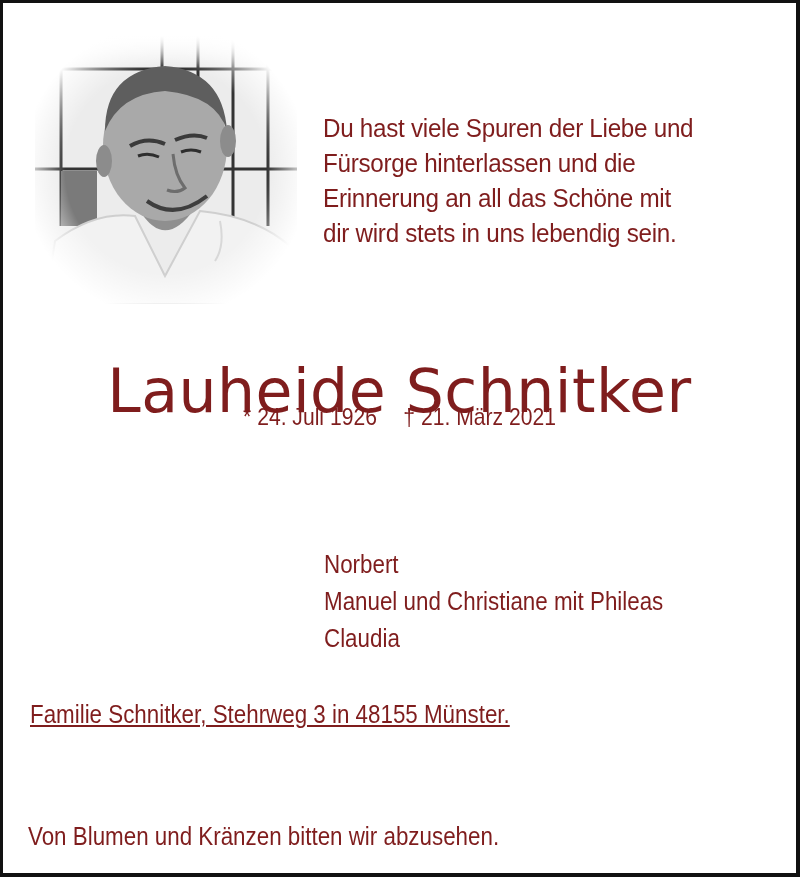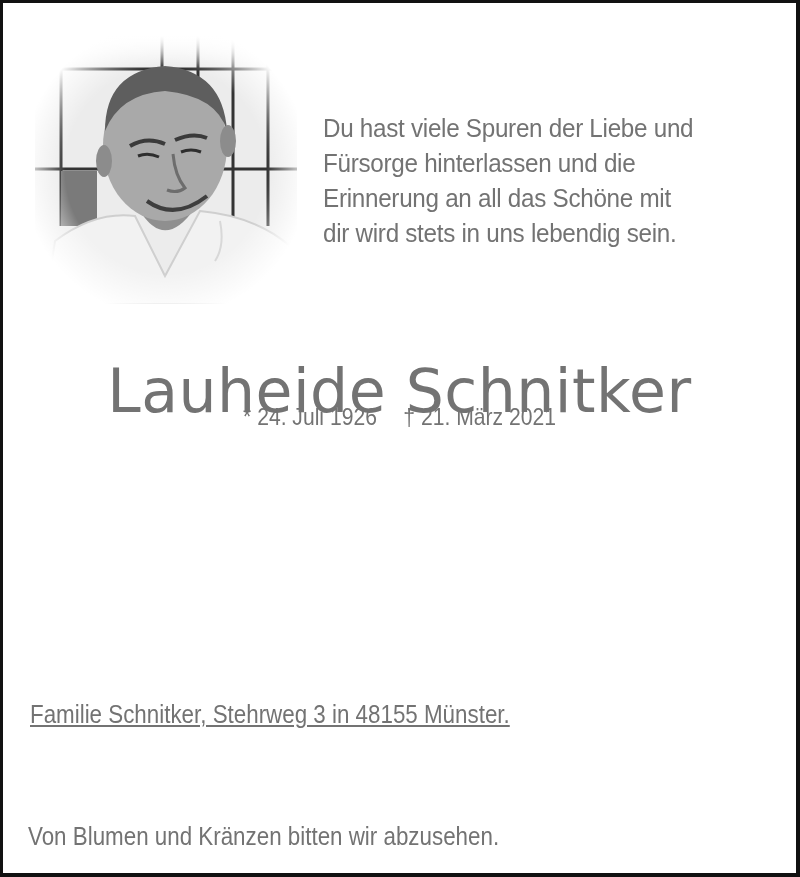--- a/index.html
+++ b/index.html
@@ -6,21 +6,21 @@
     body { width: 800px; height: 877px; overflow: hidden; }
     .notice {
       position: relative;
       box-sizing: border-box;
       width: 800px; height: 877px;
       border-top: 3px solid #111;
       border-left: 3px solid #111;
       border-right: 4px solid #111;
       border-bottom: 4px solid #111;
       background: #fff;
-      color: #737373;
+      color: #7f1d1d;
       font-family: "DejaVu Sans", sans-serif;
     }
     .photo {
       position: absolute;
       left: 32px; top: 33px;
       width: 262px; height: 268px;
       overflow: hidden;
       background: radial-gradient(ellipse at 50% 50%, #cfcfcf 0%, #e6e6e6 55%, #ffffff 78%);
     }
     .photo svg { display: block; width: 100%; height: 100%; }
@@ -156,20 +156,25 @@
     <div class="condensed" style="transform:scaleX(0.97)">dir wird stets in uns lebendig sein.</div>
   </div>
 
   <h1 class="name">Lauheide Schnitker</h1>
 
   <div class="dates">
     <span>* 24. Juli 1926</span><span class="gap"></span><span>† 21. März 2021</span>
   </div>
 
 
+  <div class="signers">
+    <span class="line condensed">Norbert</span>
+    <span class="line condensed">Manuel und Christiane mit Phileas</span>
+    <span class="line condensed">Claudia</span>
+  </div>
 
   <div class="address">
     <span class="line condensed">Familie Schnitker, Stehrweg 3 in 48155 Münster.</span>
   </div>
 
 
   <div class="flowers">
     <span class="line condensed">Von Blumen und Kränzen bitten wir abzusehen.</span>
   </div>
 

